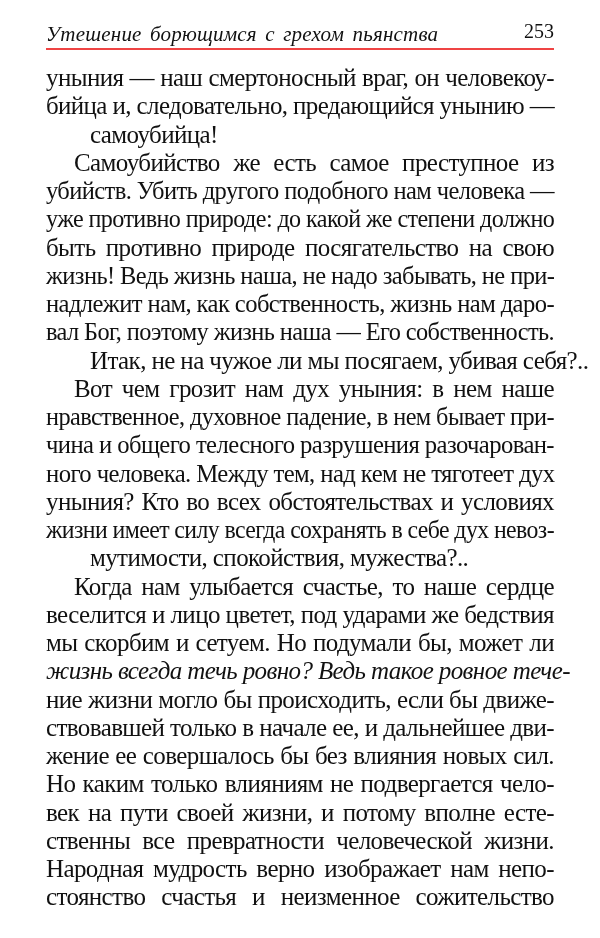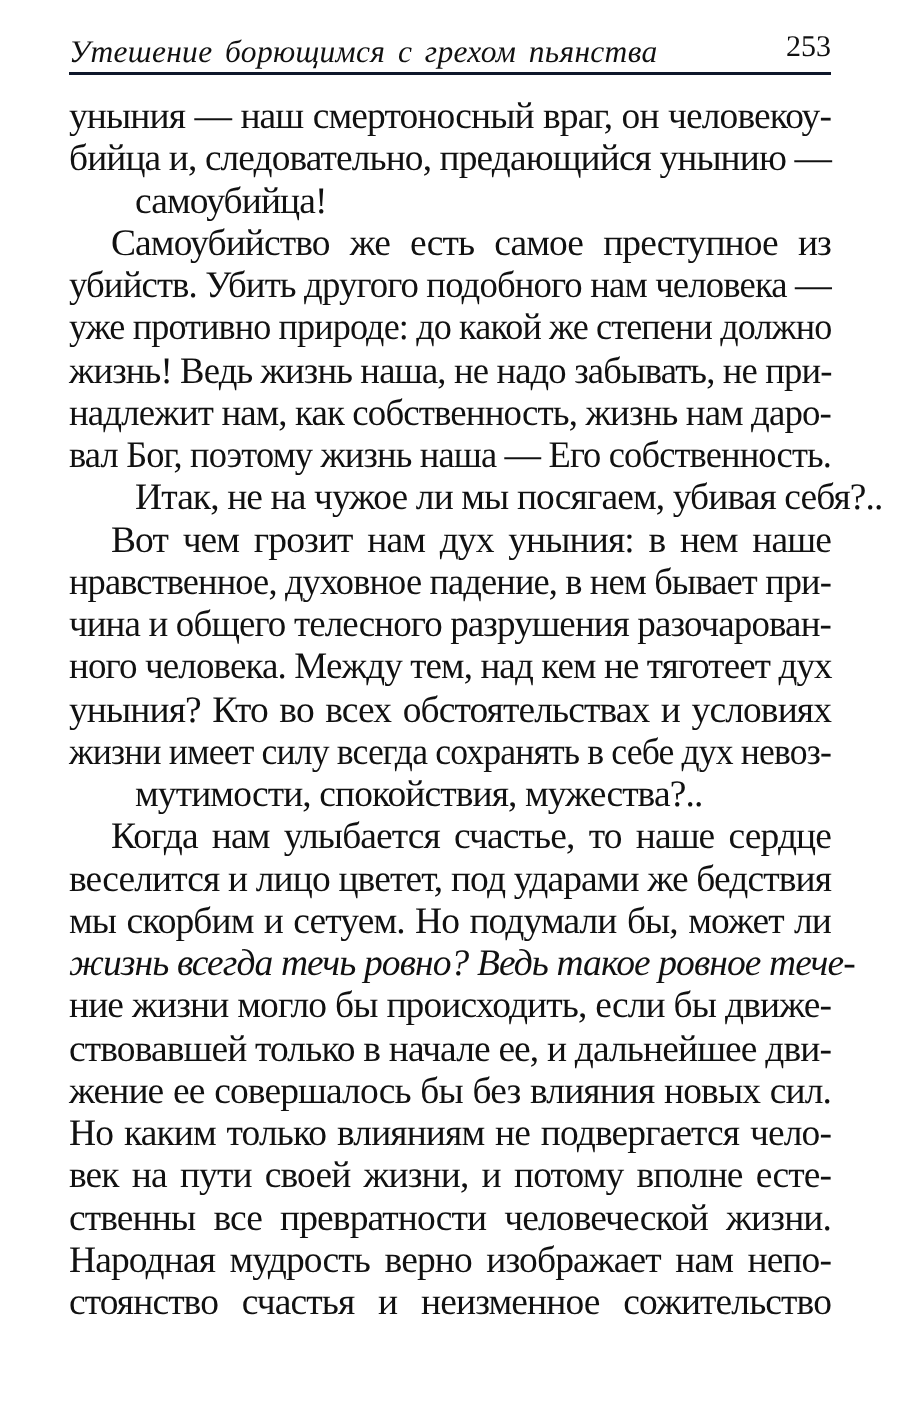--- a/index.html
+++ b/index.html
@@ -14,21 +14,21 @@
       overflow: hidden;
       color: #111111;
       font-family: "Liberation Serif", "DejaVu Serif", serif;
     }
     .page-header {
       position: absolute;
       left: 46px;
       top: 20px;
       width: 508px;
       height: 28px;
-      border-bottom: 2px solid #0f172a;
+      border-bottom: 2px solid #ef4444;
     }
     .running-title {
       position: absolute;
       left: 0;
       top: 2px;
       font-style: italic;
       font-size: 21px;
       letter-spacing: 0.2px;
       word-spacing: 3px;
       white-space: nowrap;
@@ -72,20 +72,21 @@
   <span class="page-number">253</span>
 </div>
 
 <div class="text-body">
   <span class="line" style="display: block;">уныния — наш смертоносный враг, он человекоу-</span>
   <span class="line" style="display: block; width: 509px; transform: scaleX(0.998035);">бийца и, следовательно, предающийся унынию —</span>
   <span class="line last" style="display: block;">самоубийца!</span>
   <span class="line indent" style="display: block;">Самоубийство же есть самое преступное из</span>
   <span class="line" style="display: block; width: 518px; transform: scaleX(0.980695);">убийств. Убить другого подобного нам человека —</span>
   <span class="line" style="display: block; width: 527px; transform: scaleX(0.963947);">уже противно природе: до какой же степени должно</span>
+  <span class="line" style="display: block;">быть противно природе посягательство на свою</span>
   <span class="line" style="display: block; width: 519px; transform: scaleX(0.978805);">жизнь! Ведь жизнь наша, не надо забывать, не при-</span>
   <span class="line" style="display: block; width: 516px; transform: scaleX(0.984496);">надлежит нам, как собственность, жизнь нам даро-</span>
   <span class="line" style="display: block; width: 522px; transform: scaleX(0.97318);">вал Бог, поэтому жизнь наша — Его собственность.</span>
   <span class="line last" style="display: block;">Итак, не на чужое ли мы посягаем, убивая себя?..</span>
   <span class="line indent" style="display: block;">Вот чем грозит нам дух уныния: в нем наше</span>
   <span class="line" style="display: block; width: 523px; transform: scaleX(0.971319);">нравственное, духовное падение, в нем бывает при-</span>
   <span class="line" style="display: block; width: 515px; transform: scaleX(0.986408);">чина и общего телесного разрушения разочарован-</span>
   <span class="line" style="display: block; width: 514px; transform: scaleX(0.988327);">ного человека. Между тем, над кем не тяготеет дух</span>
   <span class="line" style="display: block;">уныния? Кто во всех обстоятельствах и условиях</span>
   <span class="line" style="display: block; width: 534px; transform: scaleX(0.951311);">жизни имеет силу всегда сохранять в себе дух невоз-</span>

